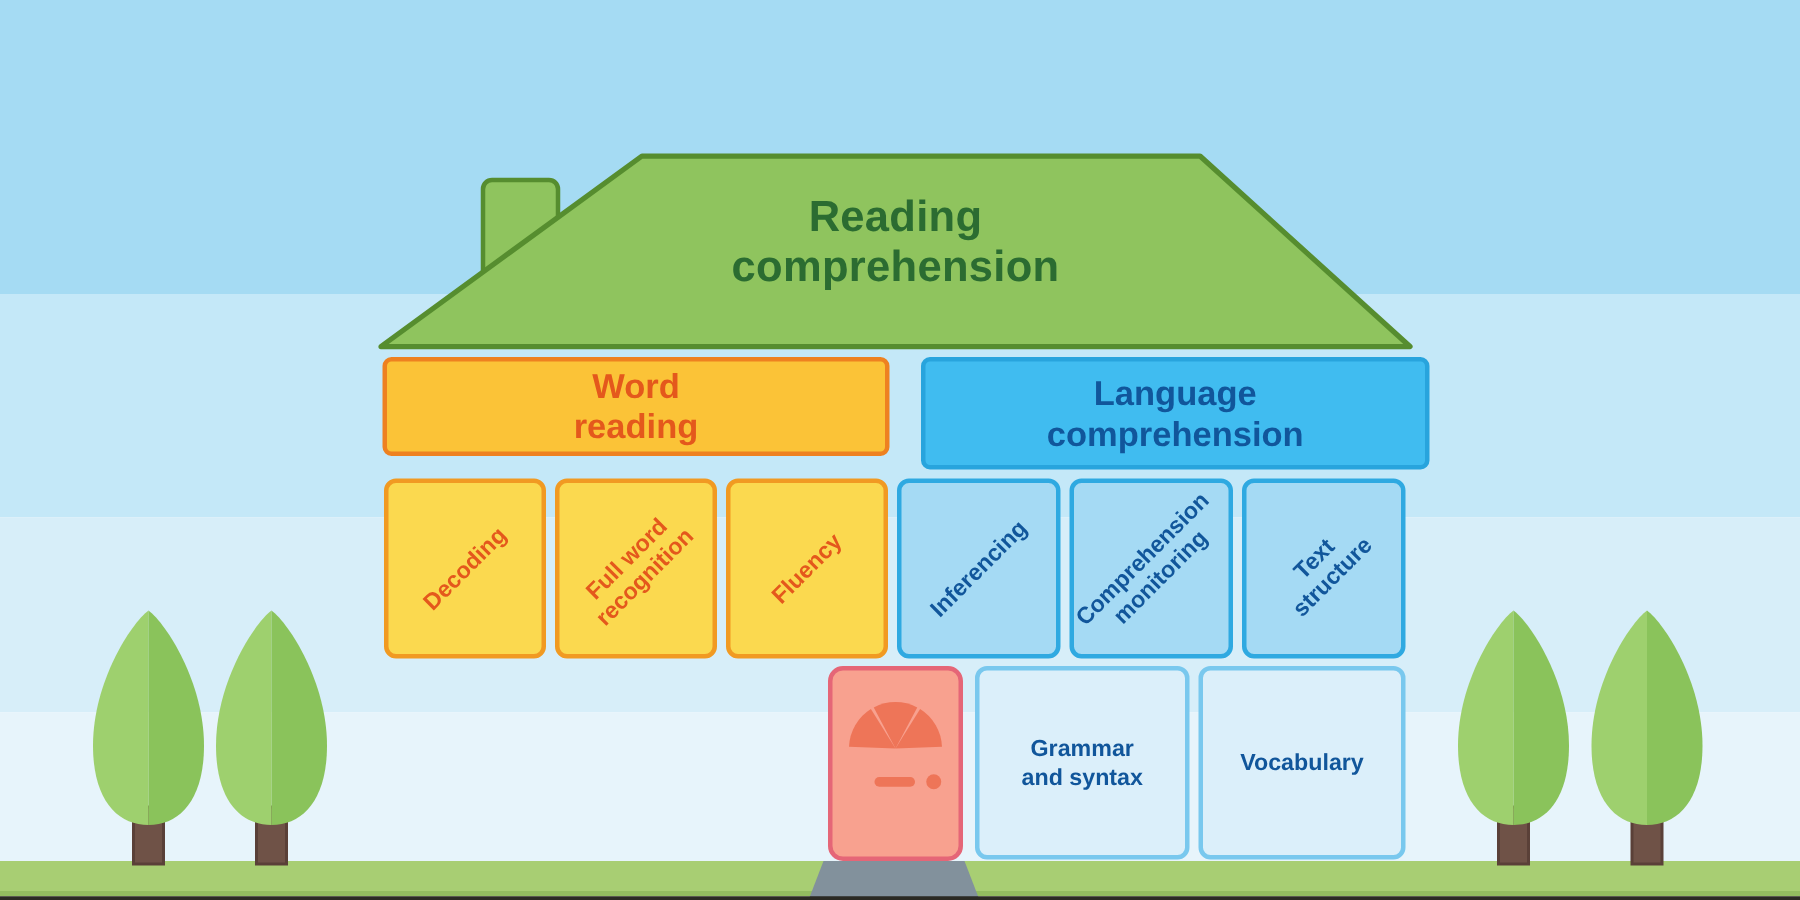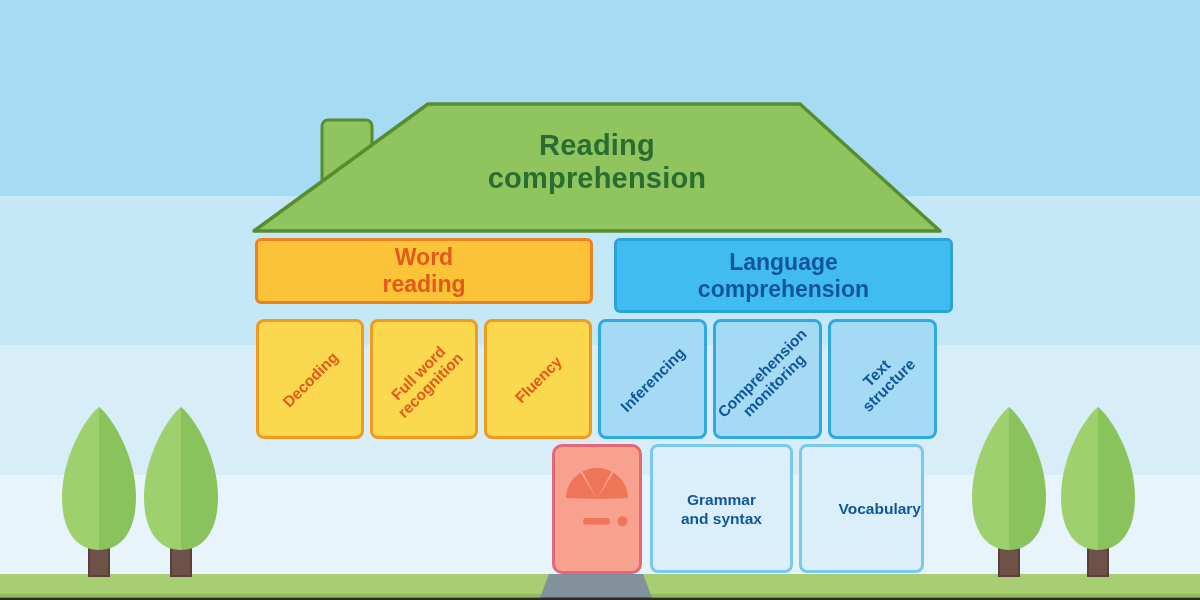--- a/index.html
+++ b/index.html
@@ -41,21 +41,21 @@
   .lt{color:var(--lang-text);}
   .wh{left:255px; top:238px; width:338px; height:66px; background:var(--word-header-fill); border-color:var(--word-header-border); border-radius:6px;}
   .lh{left:598px; top:238px; width:339px; height:75px; background:var(--lang-header-fill); border-color:var(--lang-header-border); border-radius:6px;margin-left:16px;}
   .ws{top:319px; width:108px; height:120px; background:var(--word-skill-fill); border-color:var(--word-skill-border);}
   .ls{top:319px; width:109px; height:120px; background:var(--lang-skill-fill); border-color:var(--lang-skill-border);}
   .ws1{left:256px;} .ws2{left:370px;} .ws3{left:484px;}
   .ls1{left:598px;} .ls2{left:713px;} .ls3{left:828px;}
   .wf{top:444px; height:129px; background:var(--word-foundation-fill); border-color:var(--word-foundation-border);}
   .lf{top:444px; height:129px; background:var(--lang-foundation-fill); border-color:var(--lang-foundation-border);}
   .wf1{left:256px; width:142px;} .wf2{left:404px; width:142px;}
-  .lf1{left:650px; width:143px;} .lf2{left:799px; width:125px;justify-content:flex-end;}
+  .lf1{left:650px; width:143px;} .lf2{left:799px; width:138px;}
   .door{
     position:absolute; left:552px; top:444px; width:90px; height:130px; box-sizing:border-box;
     background:var(--door-fill); border:3px solid var(--door-border); border-radius:10px;
   }
   .door svg{display:block; width:84px; height:124px;}
 </style>
 </head>
 <body>
 
 <div class="scene">

